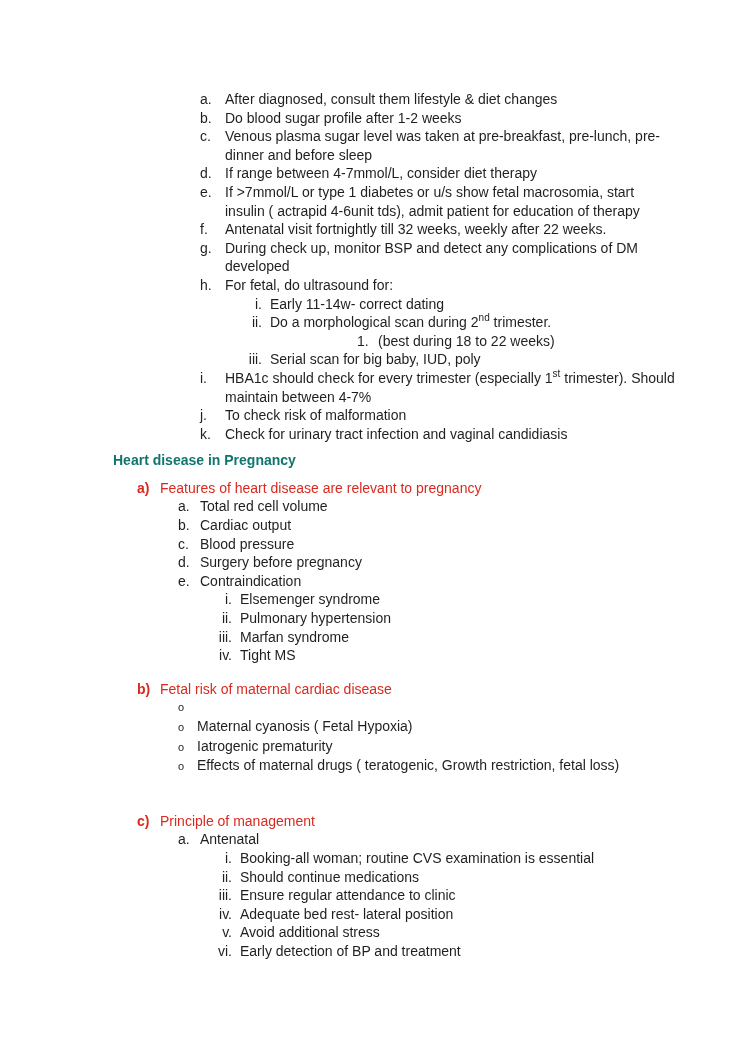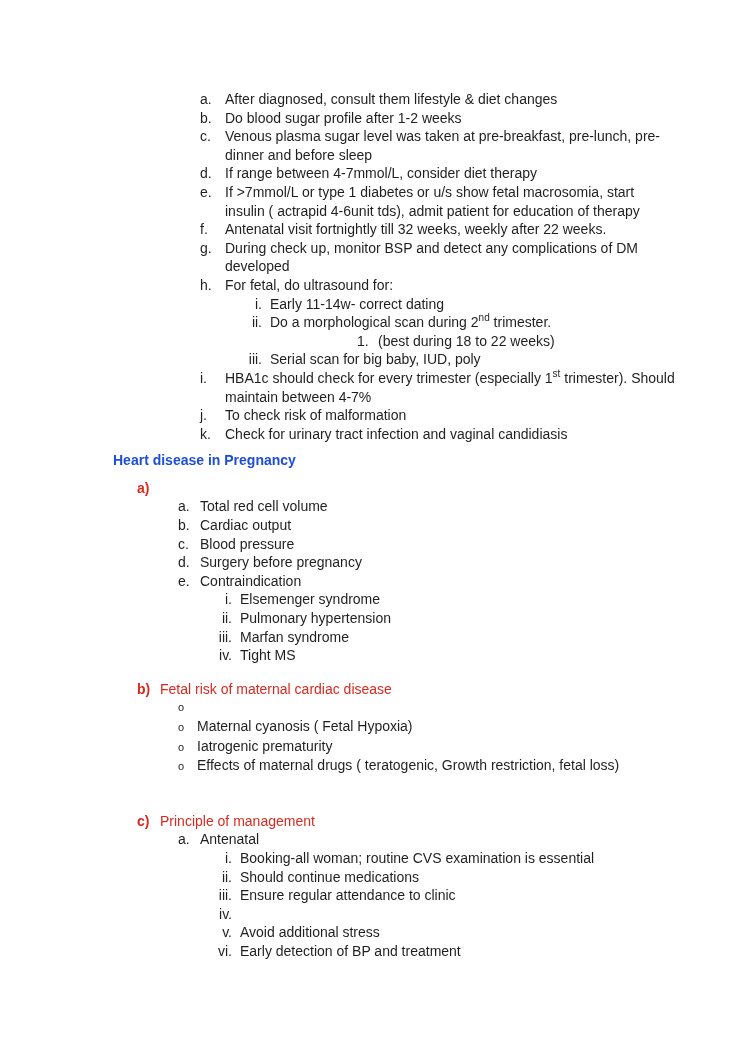--- a/index.html
+++ b/index.html
@@ -30,21 +30,21 @@
 
   
   .l2 > .marker { margin-left: 218px; width: 44px; text-align: right; }
   .l2 > .text   { margin-left: 8px; }
 
   
   .l3 > .marker { margin-left: 357px; width: 13px; }
   .l3 > .text   { margin-left: 8px; }
 
   
-  .h { margin-left: 113px; font-weight: bold; color: #1d4ed8; }
+  .h { margin-left: 113px; font-weight: bold; color: #0f766e; }
 
   
   .r { color: #d92a1f; }
   .r > .marker { margin-left: 137px; width: 16px; font-weight: bold; }
   .r > .text   { margin-left: 7px; }
 
   
   .s1 > .marker { margin-left: 178px; width: 15px; }
   .s1 > .text   { margin-left: 7px; }
 
@@ -129,20 +129,21 @@
       </div>
       <div class="row l1">
         <span class="marker">k.</span>
         <span class="text">Check for urinary tract infection and vaginal candidiasis</span>
       </div>
       <div class="row h" style="margin-top: 8px;">
         <span class="text">Heart disease in Pregnancy</span>
       </div>
       <div class="row r" style="margin-top: 9px;">
         <span class="marker">a)</span>
+        <span class="text">Features of heart disease are relevant to pregnancy</span>
       </div>
       <div class="row s1">
         <span class="marker">a.</span>
         <span class="text">Total red cell volume</span>
       </div>
       <div class="row s1">
         <span class="marker">b.</span>
         <span class="text">Cardiac output</span>
       </div>
       <div class="row s1">
@@ -207,20 +208,21 @@
       <div class="row s2">
         <span class="marker">ii.</span>
         <span class="text">Should continue medications</span>
       </div>
       <div class="row s2">
         <span class="marker">iii.</span>
         <span class="text">Ensure regular attendance to clinic</span>
       </div>
       <div class="row s2">
         <span class="marker">iv.</span>
+        <span class="text">Adequate bed rest- lateral position</span>
       </div>
       <div class="row s2">
         <span class="marker">v.</span>
         <span class="text">Avoid additional stress</span>
       </div>
       <div class="row s2">
         <span class="marker">vi.</span>
         <span class="text">Early detection of BP and treatment</span>
       </div>
     </div>

